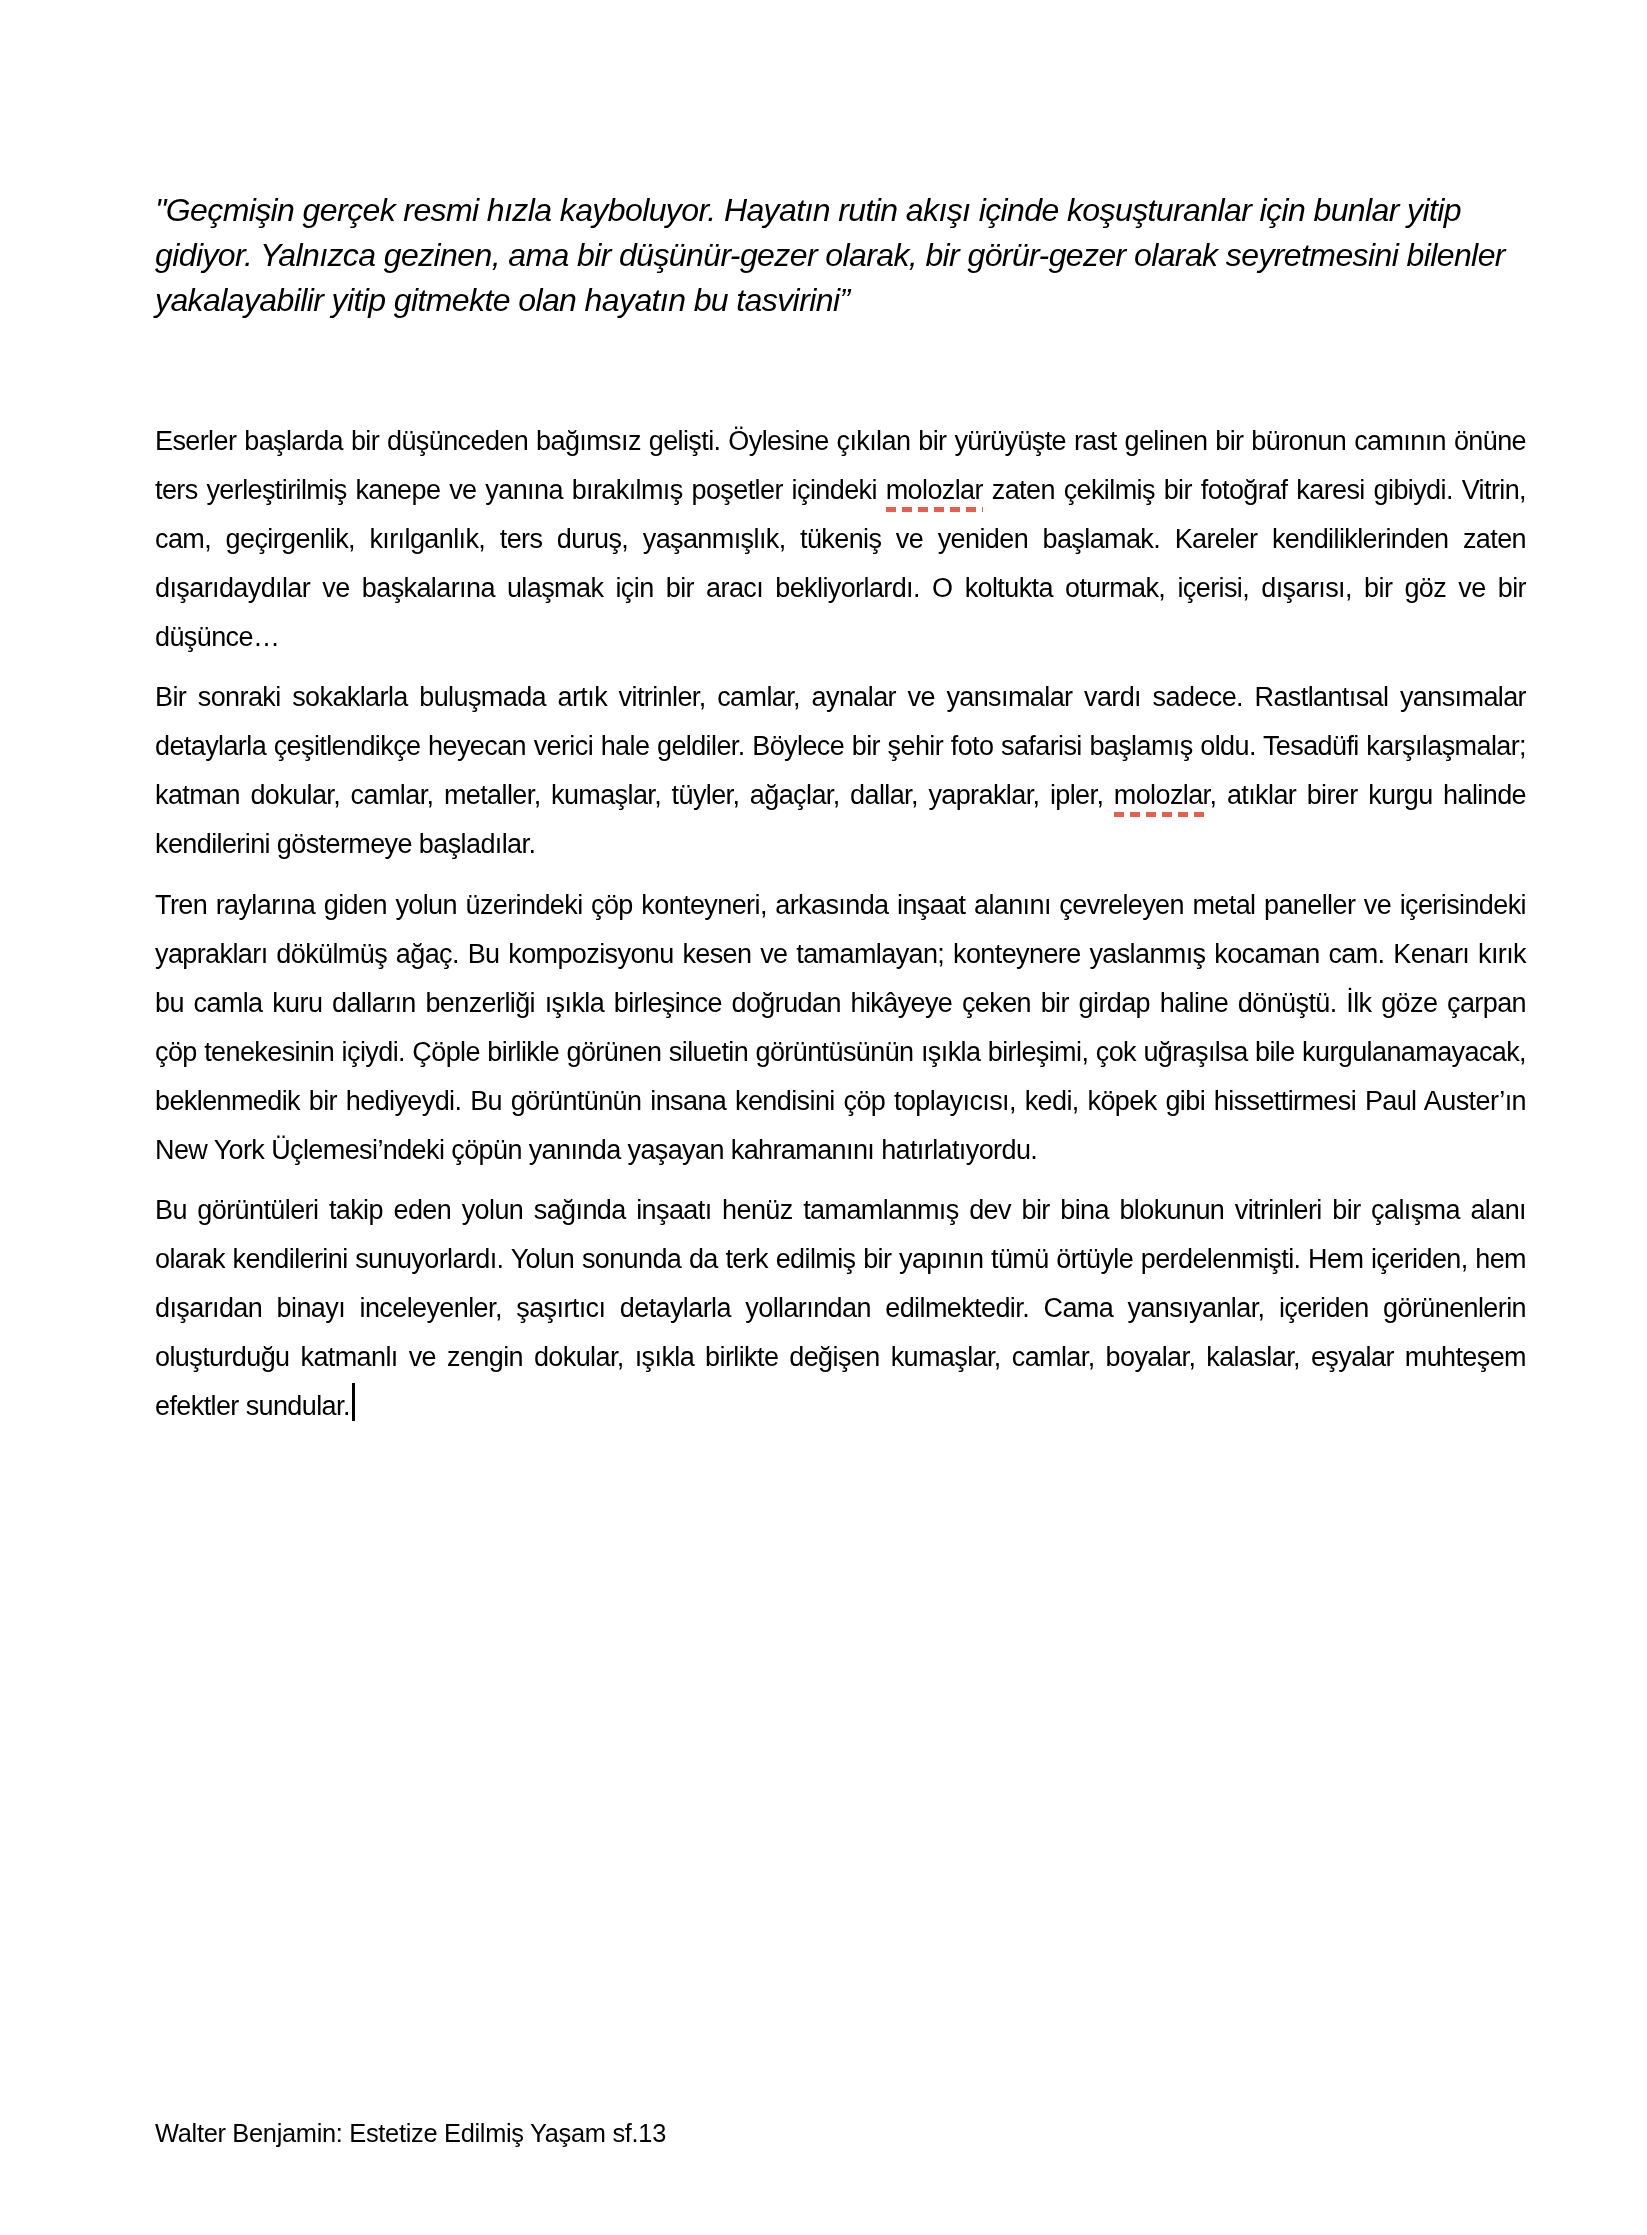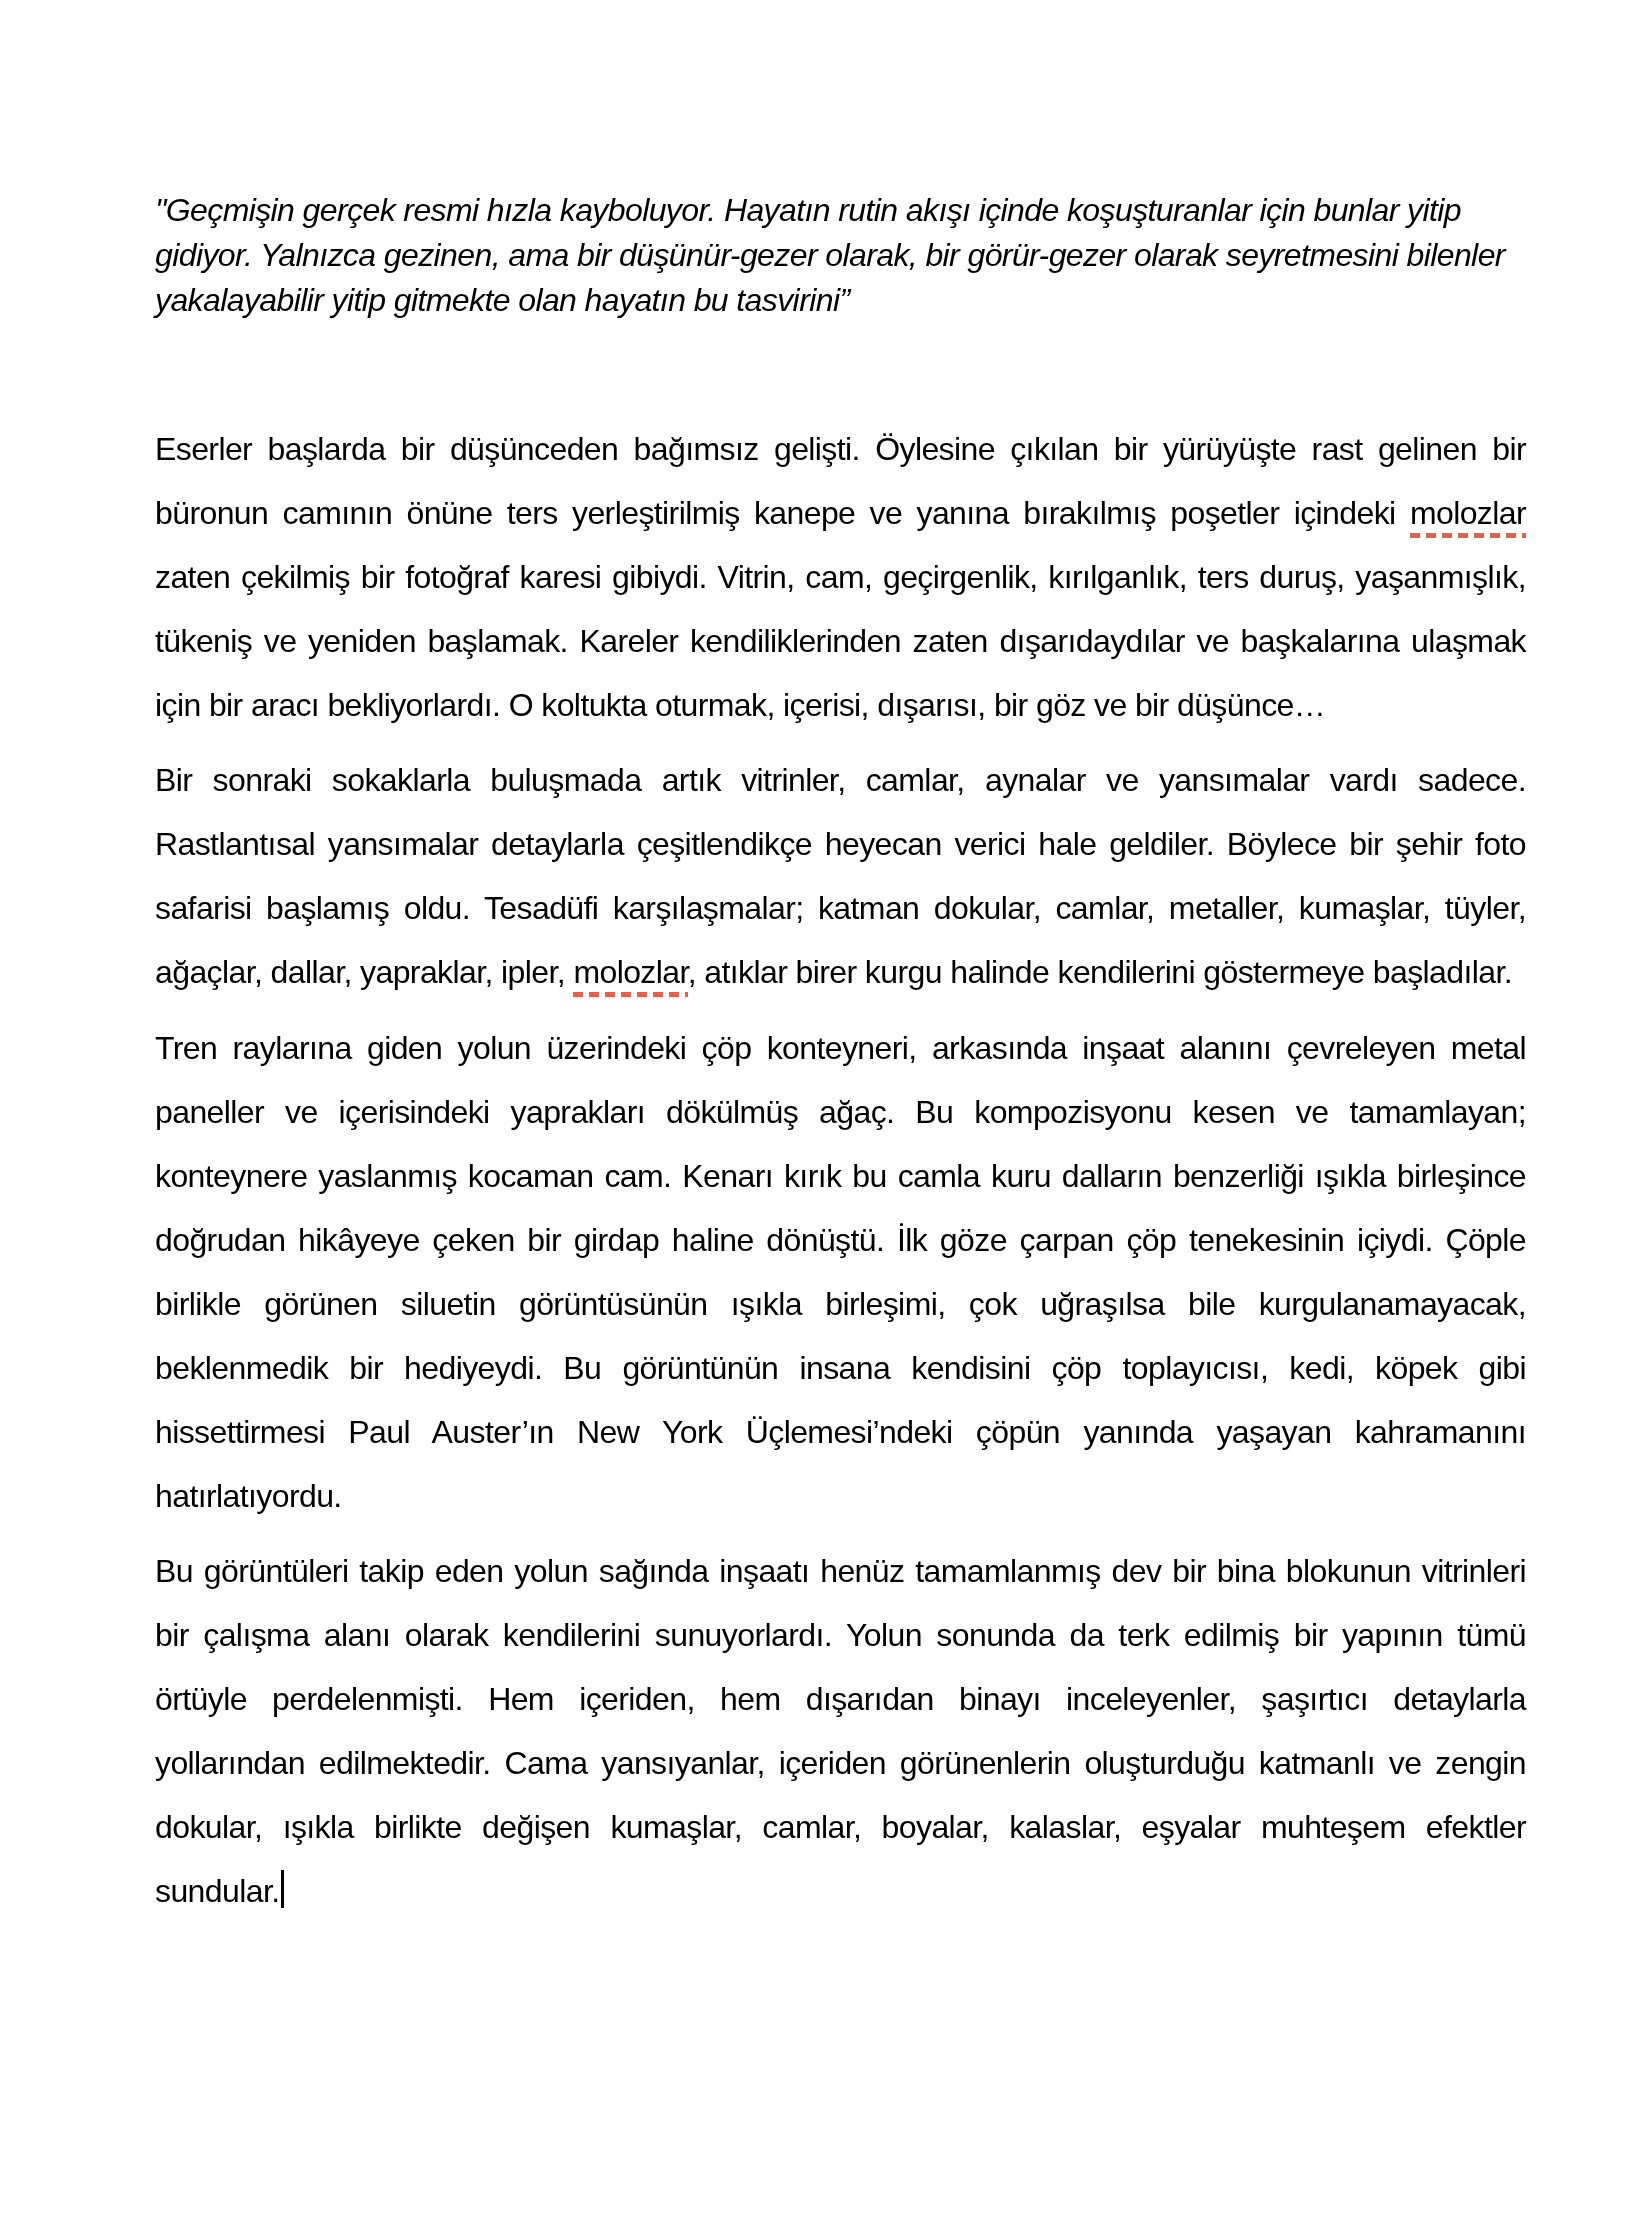--- a/index.html
+++ b/index.html
@@ -20,22 +20,22 @@
   }
   .quote {
     font-style: italic;
     font-size: 32px;
     line-height: 45px;
     letter-spacing: -0.6px;
     margin: 0 0 94px 0;
     text-align: left;
   }
   p.body-par {
-    font-size: 32px;
-    line-height: 64px;
+    font-size: 27px;
+    line-height: 49px;
     letter-spacing: -0.6px;
     text-align: justify;
     margin: 0 0 11.3px 0;
   }
   .misspelled {
     padding-bottom: 6.6px;
     background-image: repeating-linear-gradient(to right, #e8604c 0 10.4px, transparent 10.4px 16px);
     background-repeat: repeat-x;
     background-size: 16px 4.7px;
     background-position: left bottom;
@@ -67,15 +67,16 @@
   <p class="body-par"><span>Eserler başlarda bir düşünceden bağımsız gelişti. Öylesine çıkılan bir yürüyüşte rast gelinen bir büronun camının önüne ters yerleştirilmiş kanepe ve yanına bırakılmış poşetler içindeki </span><span class="misspelled">molozlar</span><span> zaten çekilmiş bir fotoğraf karesi gibiydi. Vitrin, cam, geçirgenlik, kırılganlık, ters duruş, yaşanmışlık, tükeniş ve yeniden başlamak. Kareler kendiliklerinden zaten dışarıdaydılar ve başkalarına ulaşmak için bir aracı bekliyorlardı. O koltukta oturmak, içerisi, dışarısı, bir göz ve bir düşünce…</span></p>
 
   <p class="body-par"><span>Bir sonraki sokaklarla buluşmada artık vitrinler, camlar, aynalar ve yansımalar vardı sadece. Rastlantısal yansımalar detaylarla çeşitlendikçe heyecan verici hale geldiler. Böylece bir şehir foto safarisi başlamış oldu. Tesadüfi karşılaşmalar; katman dokular, camlar, metaller, kumaşlar, tüyler, ağaçlar, dallar, yapraklar, ipler, </span><span class="misspelled">molozlar</span><span>, atıklar birer kurgu halinde kendilerini göstermeye başladılar.</span></p>
 
 
   <p class="body-par"><span>Tren raylarına giden yolun üzerindeki çöp konteyneri, arkasında inşaat alanını çevreleyen metal paneller ve içerisindeki yaprakları dökülmüş ağaç. Bu kompozisyonu kesen ve tamamlayan; konteynere yaslanmış kocaman cam. Kenarı kırık bu camla kuru dalların benzerliği ışıkla birleşince doğrudan hikâyeye çeken bir girdap haline dönüştü. İlk göze çarpan çöp tenekesinin içiydi. Çöple birlikle görünen siluetin görüntüsünün ışıkla birleşimi, çok uğraşılsa bile kurgulanamayacak, beklenmedik bir hediyeydi. Bu görüntünün insana kendisini çöp toplayıcısı, kedi, köpek gibi hissettirmesi Paul Auster’ın New York Üçlemesi’ndeki çöpün yanında yaşayan kahramanını hatırlatıyordu.</span></p>
 
   <p class="body-par"><span>Bu görüntüleri takip eden yolun sağında inşaatı henüz tamamlanmış dev bir bina blokunun vitrinleri bir çalışma alanı olarak kendilerini sunuyorlardı. Yolun sonunda da terk edilmiş bir yapının tümü örtüyle perdelenmişti. Hem içeriden, hem dışarıdan binayı inceleyenler, şaşırtıcı detaylarla yollarından edilmektedir. Cama yansıyanlar, içeriden görünenlerin oluşturduğu katmanlı ve zengin dokular, ışıkla birlikte değişen kumaşlar, camlar, boyalar, kalaslar, eşyalar muhteşem efektler sundular.</span><span class="caret"></span></p>
 
 
+  <div class="footnote">Walter Benjamin: Estetize Edilmiş Yaşam sf.13</div>
 
 </div>
 
 
 </body></html>

